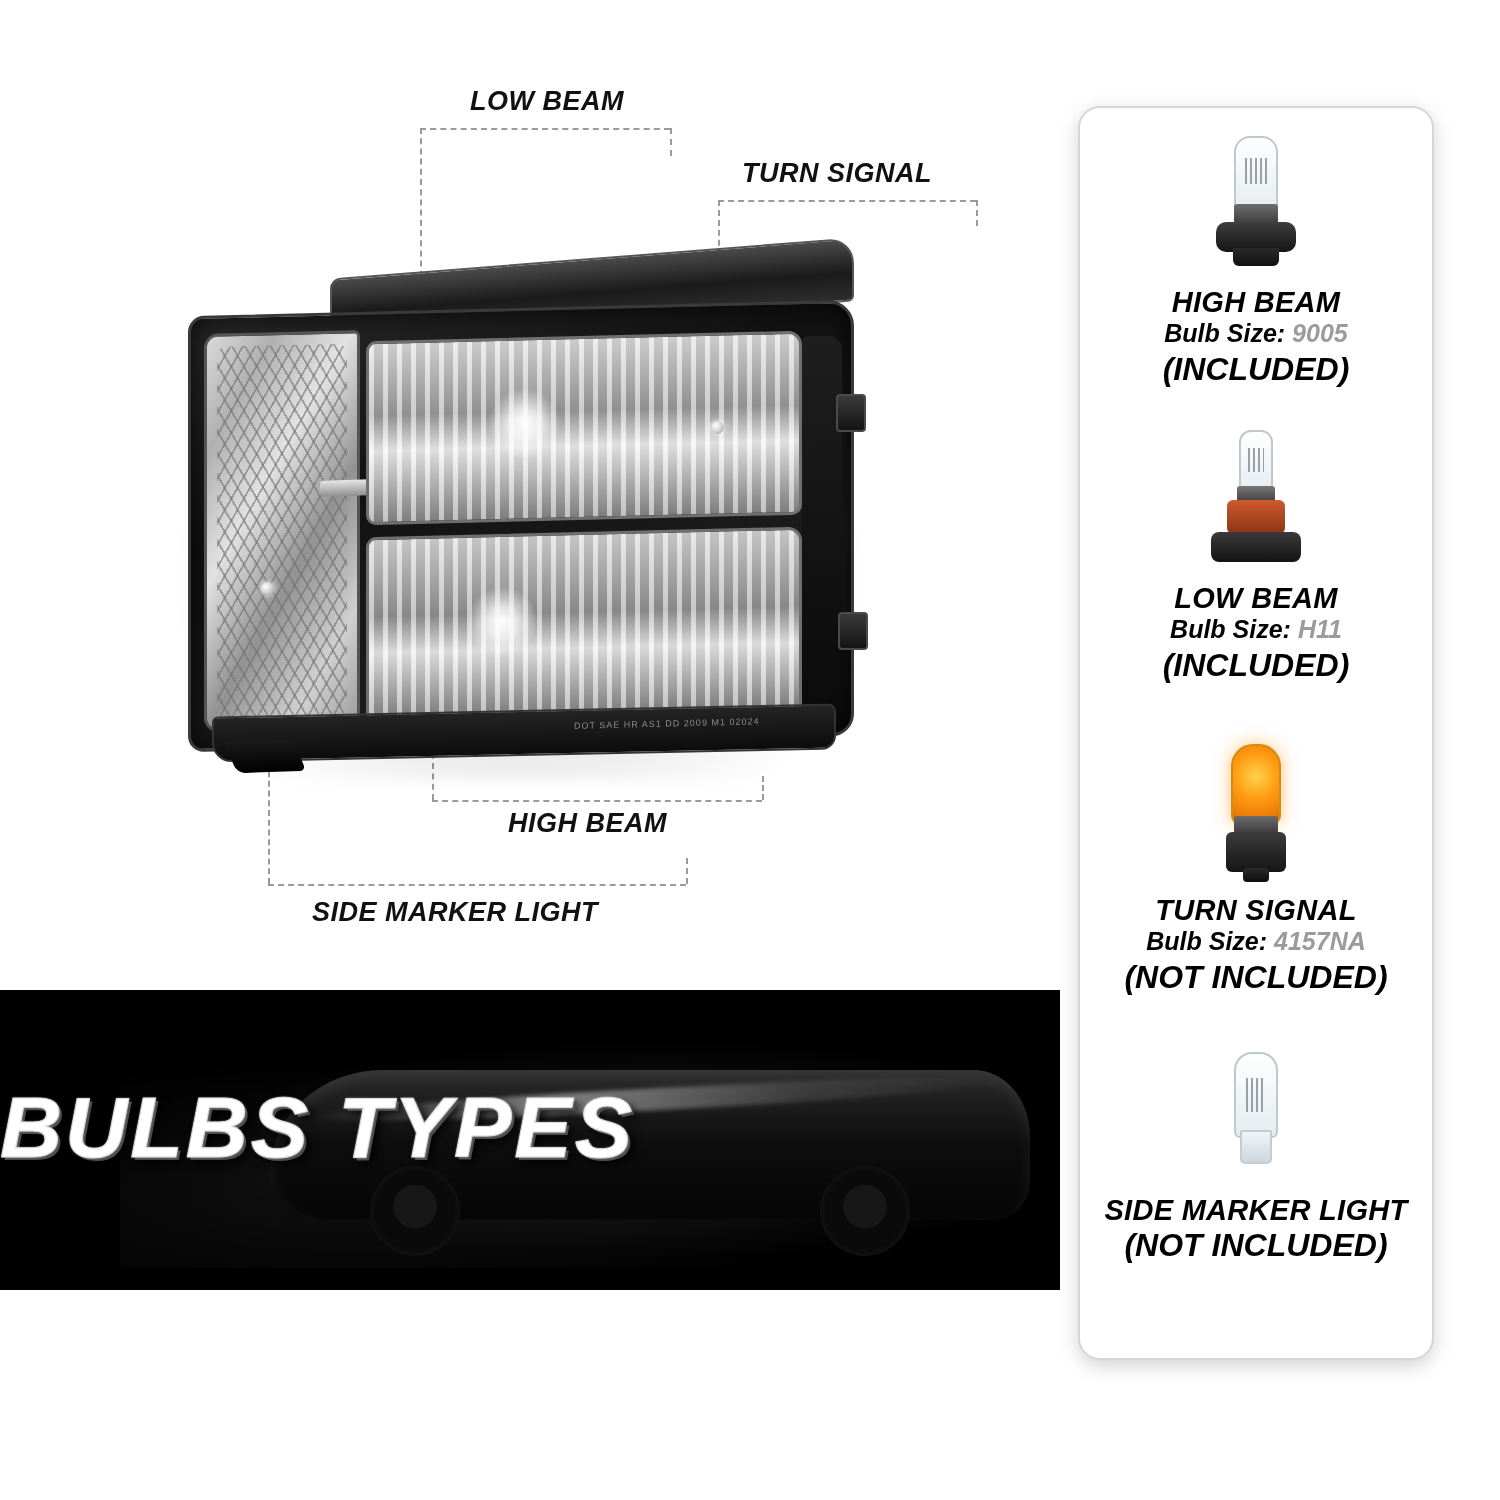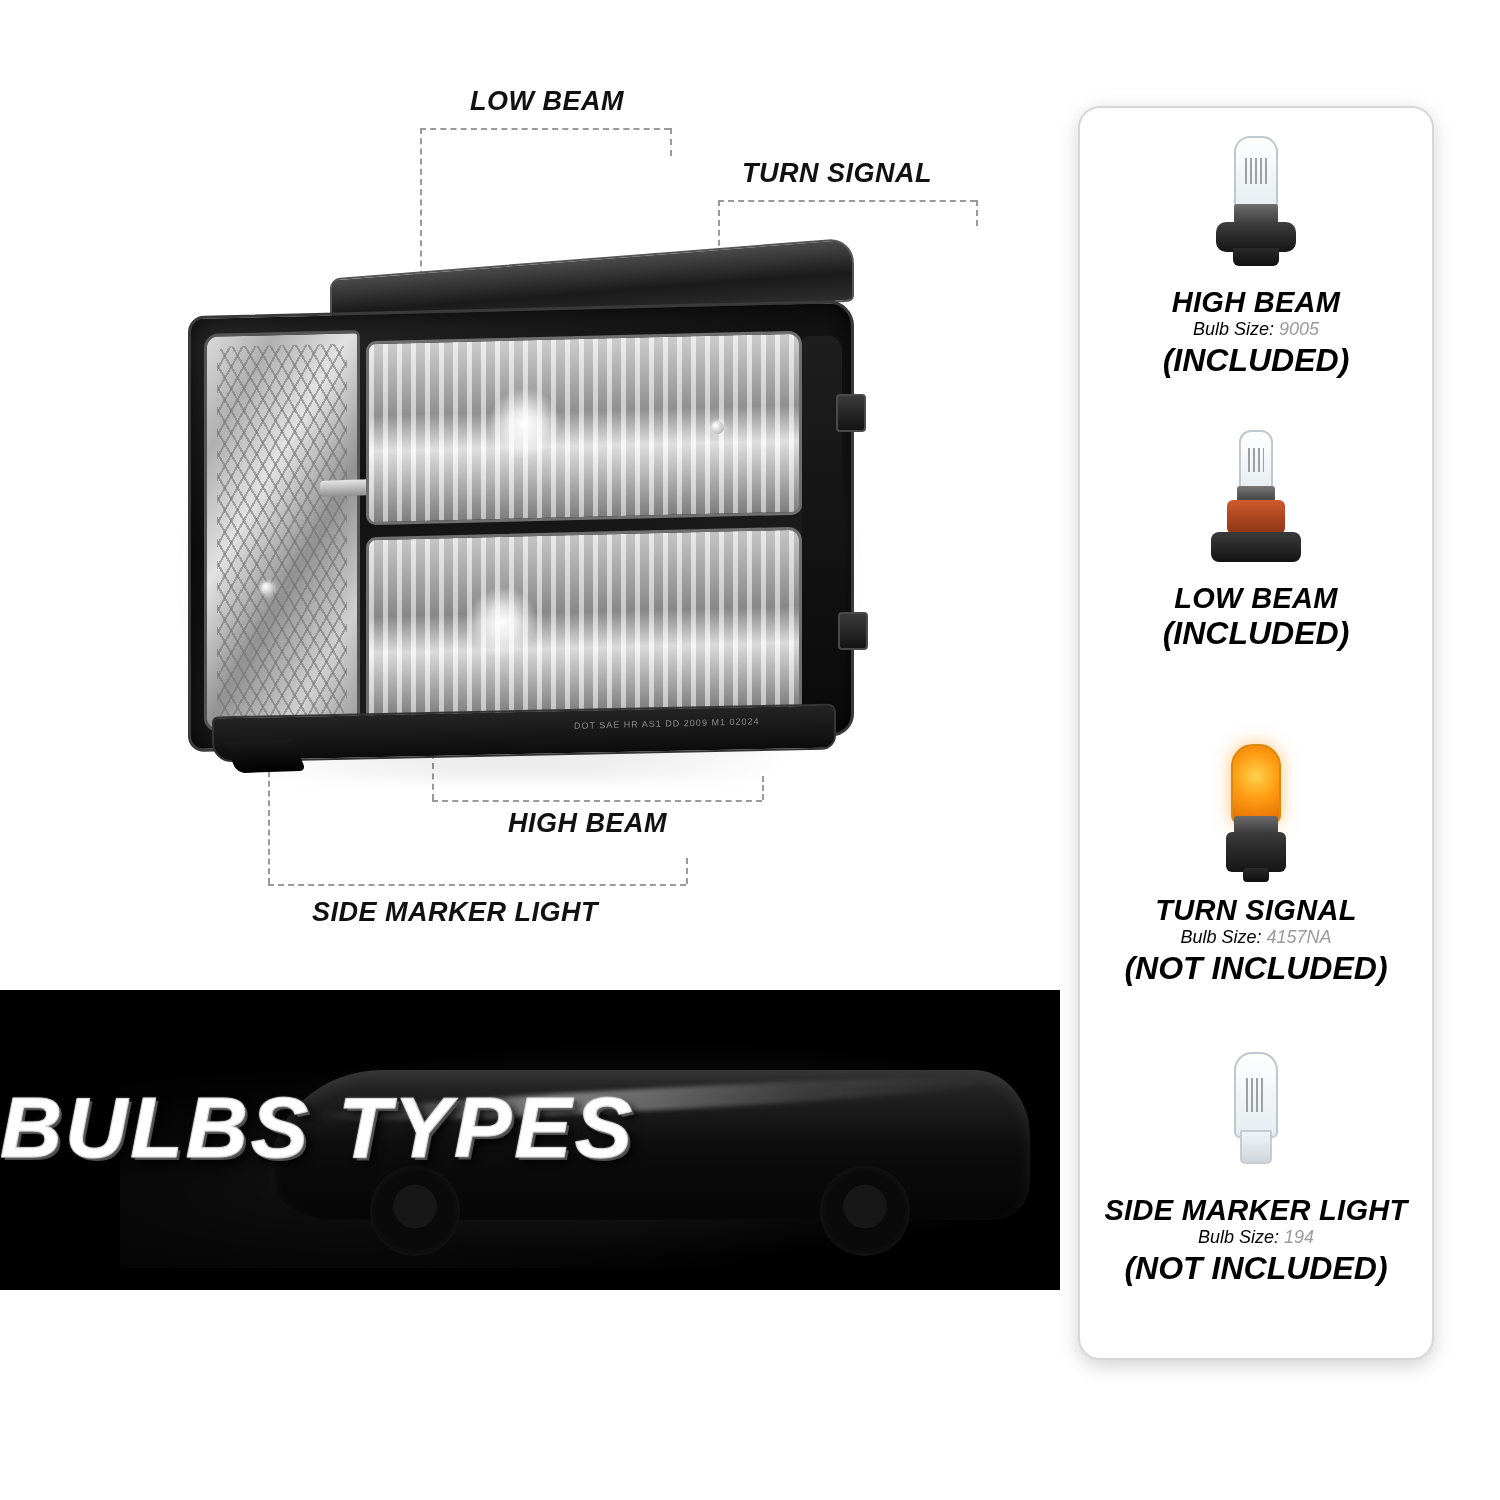--- a/index.html
+++ b/index.html
@@ -316,22 +316,22 @@
   }
   .bulb-title {
     font-size: 29px;
     font-weight: bold;
     font-style: italic;
     letter-spacing: 0.3px;
     line-height: 1.12;
     color: #000;
   }
   .bulb-size-line {
-    font-size: 18px;
-    font-weight: normal;
+    font-size: 25px;
+    font-weight: bold;
     font-style: italic;
     line-height: 1.25;
     color: #000;
   }
   .bulb-size-value {
     color: #9b9b9b;
   }
   .bulb-included {
     font-size: 32px;
     font-weight: bold;
@@ -474,20 +474,24 @@
 
   <div class="bulb-item" id="bulb-item-1">
     <div class="bulb-art" id="art-h11">
       <div class="b-glass g"></div>
       <div class="b-filament f"></div>
       <div class="b-base n"></div>
       <div class="b-base b1"></div>
       <div class="b-base b2"></div>
     </div>
     <div class="bulb-title">LOW BEAM</div>
+    <div class="bulb-size-line">
+      <span>Bulb Size:</span>
+      <span class="bulb-size-value">H11</span>
+    </div>
     <div class="bulb-included">(INCLUDED)</div>
   </div>
 
   <div class="bulb-item" id="bulb-item-2">
     <div class="bulb-art" id="art-4157">
       <div class="b-glass g"></div>
       <div class="b-base n"></div>
       <div class="b-base b1"></div>
       <div class="b-base b2"></div>
     </div>
@@ -499,20 +503,16 @@
     <div class="bulb-included">(NOT INCLUDED)</div>
   </div>
 
   <div class="bulb-item" id="bulb-item-3">
     <div class="bulb-art" id="art-194">
       <div class="b-glass g"></div>
       <div class="b-filament f"></div>
       <div class="b-base n"></div>
     </div>
     <div class="bulb-title">SIDE MARKER LIGHT</div>
-    <div class="bulb-size-line">
-      <span>Bulb Size:</span>
-      <span class="bulb-size-value">194</span>
-    </div>
     <div class="bulb-included">(NOT INCLUDED)</div>
   </div>
 
 </div>
 
 </body></html>

